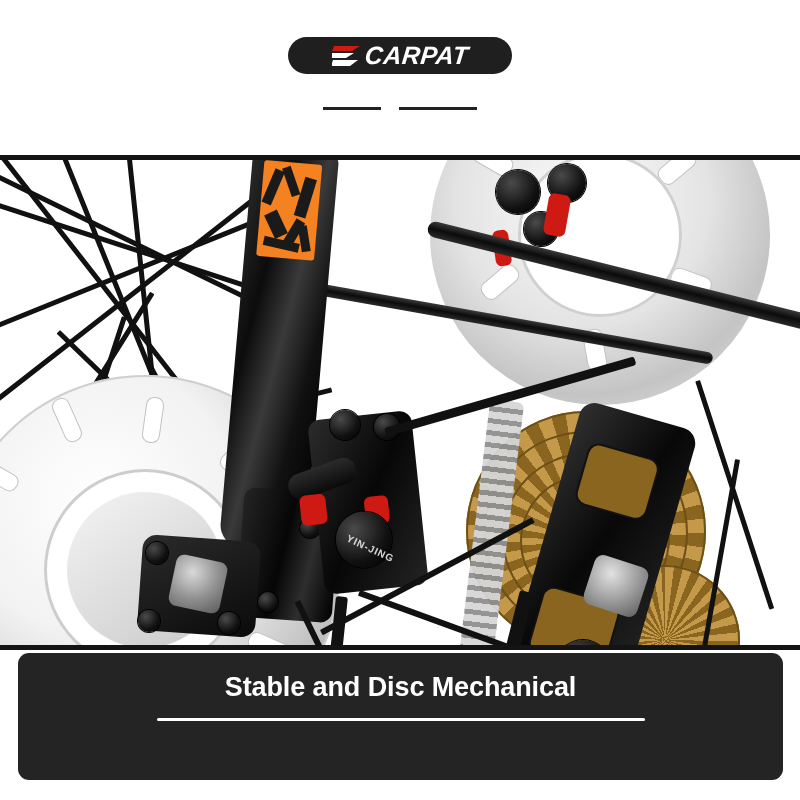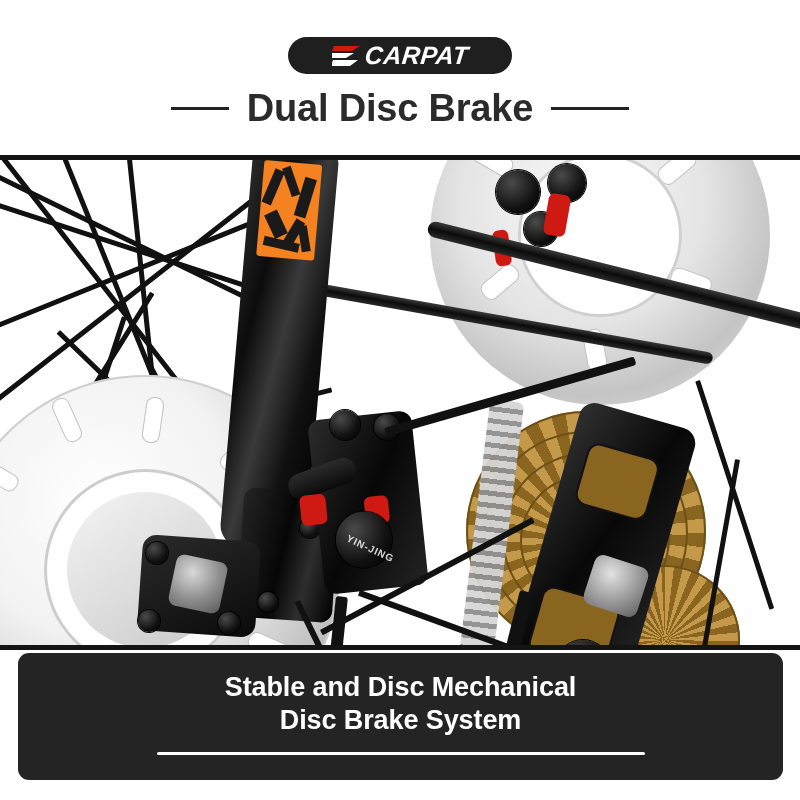--- a/index.html
+++ b/index.html
@@ -130,21 +130,20 @@
           <polygon points="0,8 22,8 14,13 -2,13" fill="#ffffff"></polygon>
           <polygon points="1,15 26,15 18,21 -1,21" fill="#ffffff"></polygon>
         </svg>
       </span>
       <span class="logo-word">CARPAT</span>
     </div>
   </div>
 
   <div class="title-row">
     <span class="title-rule"></span>
-    <span class="title-text">Dual Disc Brake</span>
     <span class="title-rule right"></span>
   </div>
 
   <div class="photo">
     <div class="photo-inner">
 
       <div class="spoke" style="left:-10px;top:10px;width:300px;height:5px;transform:rotate(26deg);"></div>
       <div class="spoke" style="left:-10px;top:40px;width:330px;height:5px;transform:rotate(18deg);"></div>
       <div class="spoke" style="left:0px;top:-10px;width:340px;height:5px;transform:rotate(52deg);"></div>
       <div class="spoke" style="left:60px;top:-20px;width:360px;height:5px;transform:rotate(68deg);"></div>
@@ -244,17 +243,16 @@
       <div class="spoke" style="left:300px;top:440px;width:260px;height:6px;transform:rotate(64deg);"></div>
       <div class="spoke" style="left:320px;top:470px;width:240px;height:6px;transform:rotate(-28deg);"></div>
       <div class="spoke" style="left:360px;top:430px;width:220px;height:6px;transform:rotate(20deg);"></div>
       <div class="spoke" style="left:700px;top:220px;width:240px;height:5px;transform:rotate(72deg);"></div>
       <div class="spoke" style="left:740px;top:300px;width:220px;height:5px;transform:rotate(100deg);"></div>
     </div>
   </div>
 
   <div class="caption">
     <div class="caption-line">Stable and Disc Mechanical</div>
-    <div class="caption-line">Disc Brake System</div>
     <div class="caption-rule"></div>
   </div>
 
 </div>
 
 </body></html>

